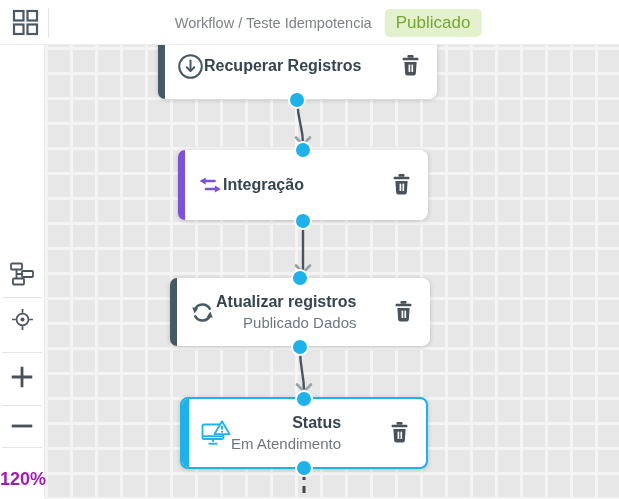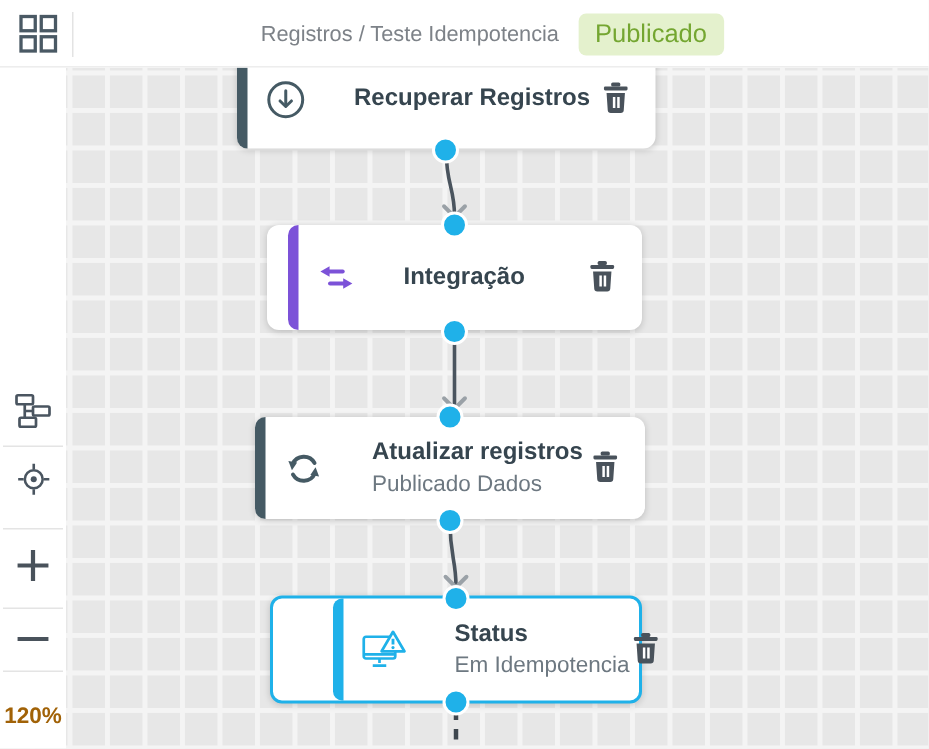--- a/index.html
+++ b/index.html
@@ -26,34 +26,34 @@
               linear-gradient(to bottom, #f4f4f4 0, #f4f4f4 3px, transparent 3px);
             background-size:25px 25px;
             background-position:45px 2px; }
   .connectors { position:absolute; left:0; top:0; z-index:1; pointer-events:none; }
 
   
   .toolstrip { position:absolute; left:0; top:0; width:44px; height:454px; background:#fff; z-index:10; }
   .tool-btn { position:absolute; left:8px; width:28px; height:28px; background:none; border:none;
               cursor:pointer; display:flex; align-items:center; justify-content:center; }
   .tool-sep { position:absolute; left:2px; width:40px; height:1px; background:#e4e4e4; }
-  .zoom-level { position:absolute; left:0; width:44px; text-align:center; font-size:15px;
-                font-weight:700; color:#a16207; }
+  .zoom-level { position:absolute; left:0; width:44px; text-align:center; font-size:18px;
+                font-weight:700; color:#a21caf; }
 
   
   .node { position:absolute; background:#fff; border-radius:8px; display:flex; align-items:center;
           box-shadow:0 1px 5px rgba(0,0,0,0.18); z-index:2; }
   .accent { width:7px; align-self:stretch; border-radius:8px 0 0 8px; flex:none; }
   .accent--dark   { background:#455a64; }
   .accent--purple { background:#7c52d8; }
   .accent--blue   { background:#1fb1e9; }
-  .node--selected { border:2px solid #1fb1e9;padding-left:40px; }
+  .node--selected { border:2px solid #1fb1e9; }
   .node--selected .accent { border-radius:6px 0 0 6px; }
   .node-icon { margin-left:12px; flex:none; display:flex; align-items:center; }
-  .node-text { margin-left:32px; line-height:1.28; }
+  .node-text { margin-left:0; line-height:1.28;text-align:right; }
   .node-title { font-size:16px; font-weight:700; color:#36454f; white-space:nowrap; }
   .node-subtitle { font-size:15px; color:#6d7881; white-space:nowrap; }
   .trash-btn { margin-left:auto; margin-right:16px; background:none; border:none; cursor:pointer;
                display:flex; align-items:center; flex:none; }
   .dot { position:absolute; left:calc(50% - 9.5px); width:14px; height:14px; box-sizing:content-box;
          border:2.5px solid #fff; border-radius:50%; background:#1fb1e9; z-index:3; }
   .dot--top { top:-9.5px; }
   .dot--bottom { bottom:-9.5px; }
 </style>
 </head>
@@ -97,21 +97,21 @@
             <path d="M5 9.6 h14 l-0.9 13.2 a2.3 2.3 0 0 1 -2.3 2.1 H8.2 a2.3 2.3 0 0 1 -2.3 -2.1 L5 9.6 z"></path>
           </g>
           <rect x="9.8" y="12.6" width="1.9" height="8.4" fill="#fff"></rect>
           <rect x="13.1" y="12.6" width="1.9" height="8.4" fill="#fff"></rect>
         </svg>
       </span>
     </button>
     <span class="dot dot--bottom"></span>
   </div>
 
-  <div class="node" style="left:178px; top:105px; width:250px; height:70px;padding-left:14px;">
+  <div class="node" style="left:178px; top:105px; width:250px; height:70px;">
     <span class="dot dot--top"></span>
     <div class="accent accent--purple"></div>
     <span class="node-icon">
       <svg width="26" height="24" viewBox="0 0 26 24">
         <g stroke="#7c52d8" stroke-width="2.6" stroke-linecap="round">
           <line x1="7.5" y1="8" x2="17.5" y2="8"></line>
           <line x1="9" y1="16" x2="19" y2="16"></line>
         </g>
         <path d="M8.7 4.5 L2.6 8 L8.7 11.5 Z" fill="#7c52d8"></path>
         <path d="M17.8 12.5 L23.9 16 L17.8 19.5 Z" fill="#7c52d8"></path>
@@ -180,21 +180,21 @@
           <path d="M12 19 v3"></path>
           <path d="M7.5 23.7 h9"></path>
         </g>
         <path d="M21 1.2 L28.6 14.2 L13.4 14.2 Z" fill="#fff" stroke="#1fb1e9" stroke-width="1.8" stroke-linejoin="round"></path>
         <line x1="21" y1="5.8" x2="21" y2="9.6" stroke="#1fb1e9" stroke-width="1.9"></line>
         <circle cx="21" cy="11.7" r="1.05" fill="#1fb1e9"></circle>
       </svg>
     </span>
     <div class="node-text">
       <div class="node-title">Status</div>
-      <div class="node-subtitle">Em Idempotencia</div>
+      <div class="node-subtitle">Em Atendimento</div>
     </div>
     <button class="trash-btn">
       <span>
         <svg width="21" height="24" viewBox="0 0 24 26">
           <g fill="#49525b">
             <rect x="8.5" y="1.5" width="7" height="3.2" rx="1.2"></rect>
             <rect x="3" y="4.6" width="18" height="3" rx="1"></rect>
             <path d="M5 9.6 h14 l-0.9 13.2 a2.3 2.3 0 0 1 -2.3 2.1 H8.2 a2.3 2.3 0 0 1 -2.3 -2.1 L5 9.6 z"></path>
           </g>
           <rect x="9.8" y="12.6" width="1.9" height="8.4" fill="#fff"></rect>
@@ -253,16 +253,16 @@
       <svg width="27" height="27" viewBox="0 0 27 27" fill="none" stroke="#4a5964" stroke-width="2.2">
         <rect x="2" y="2" width="9.5" height="9.5"></rect>
         <rect x="15.5" y="2" width="9.5" height="9.5"></rect>
         <rect x="2" y="15.5" width="9.5" height="9.5"></rect>
         <rect x="15.5" y="15.5" width="9.5" height="9.5"></rect>
       </svg>
     </span>
   </button>
   <div class="header-sep"></div>
   <div class="header-center">
-    <span class="header-title">Registros / Teste Idempotencia</span>
+    <span class="header-title">Workflow / Teste Idempotencia</span>
     <span class="badge">Publicado</span>
   </div>
 </div>
 
 </body></html>

